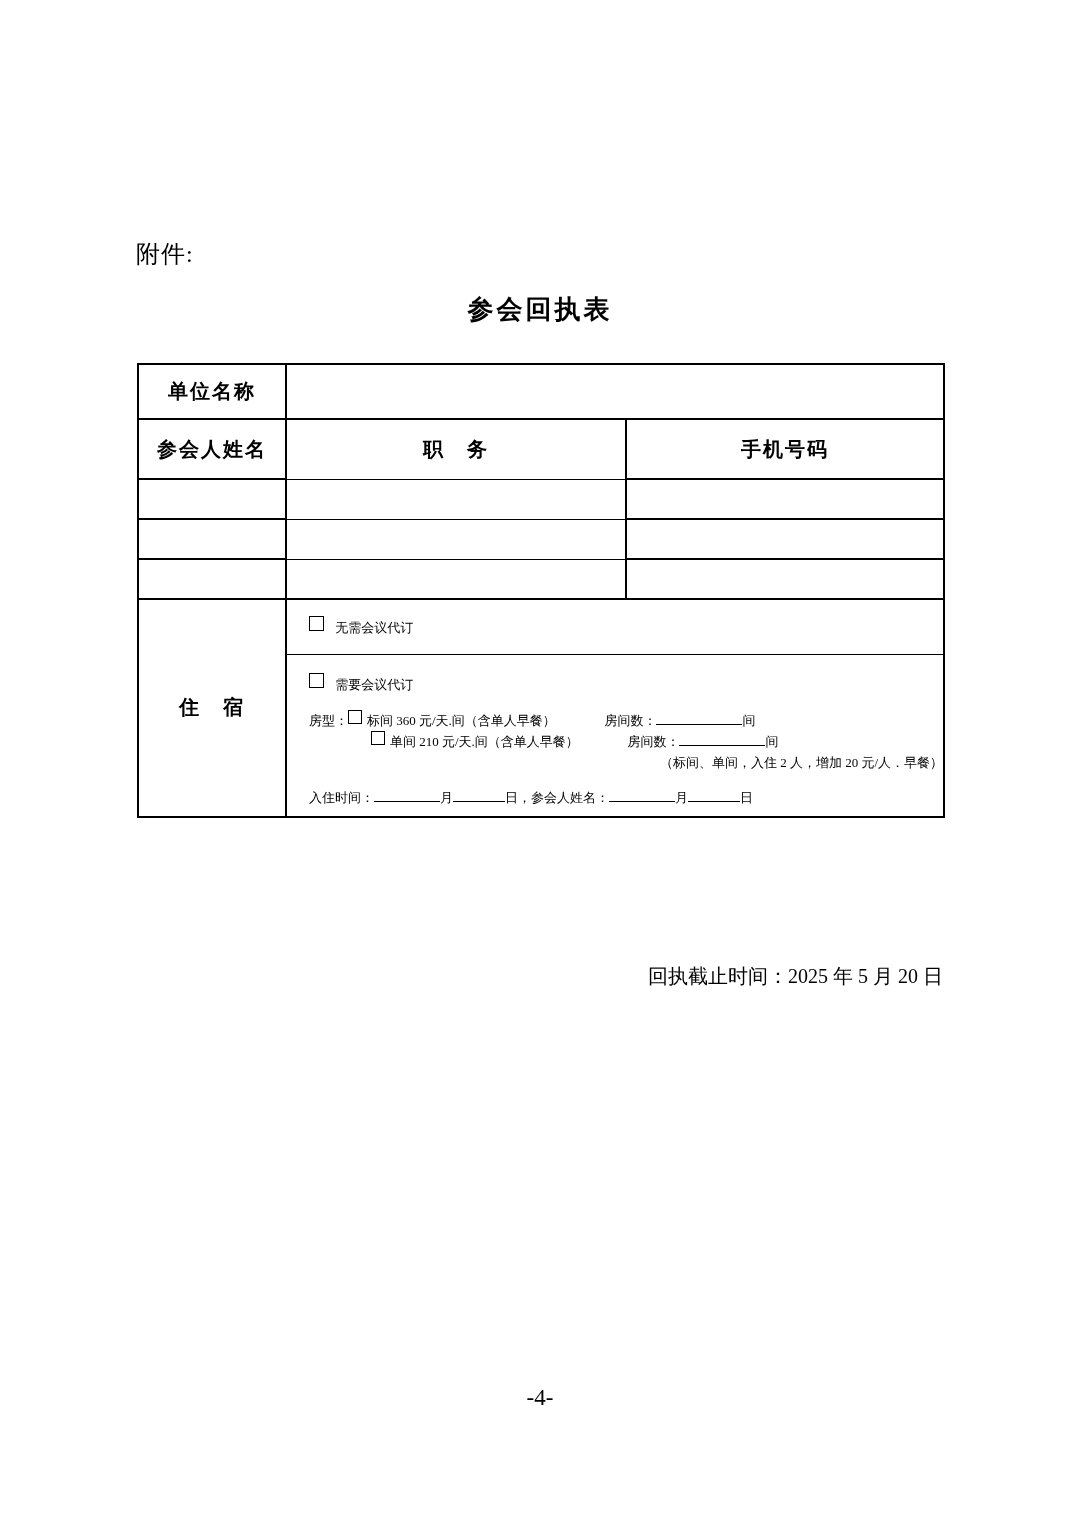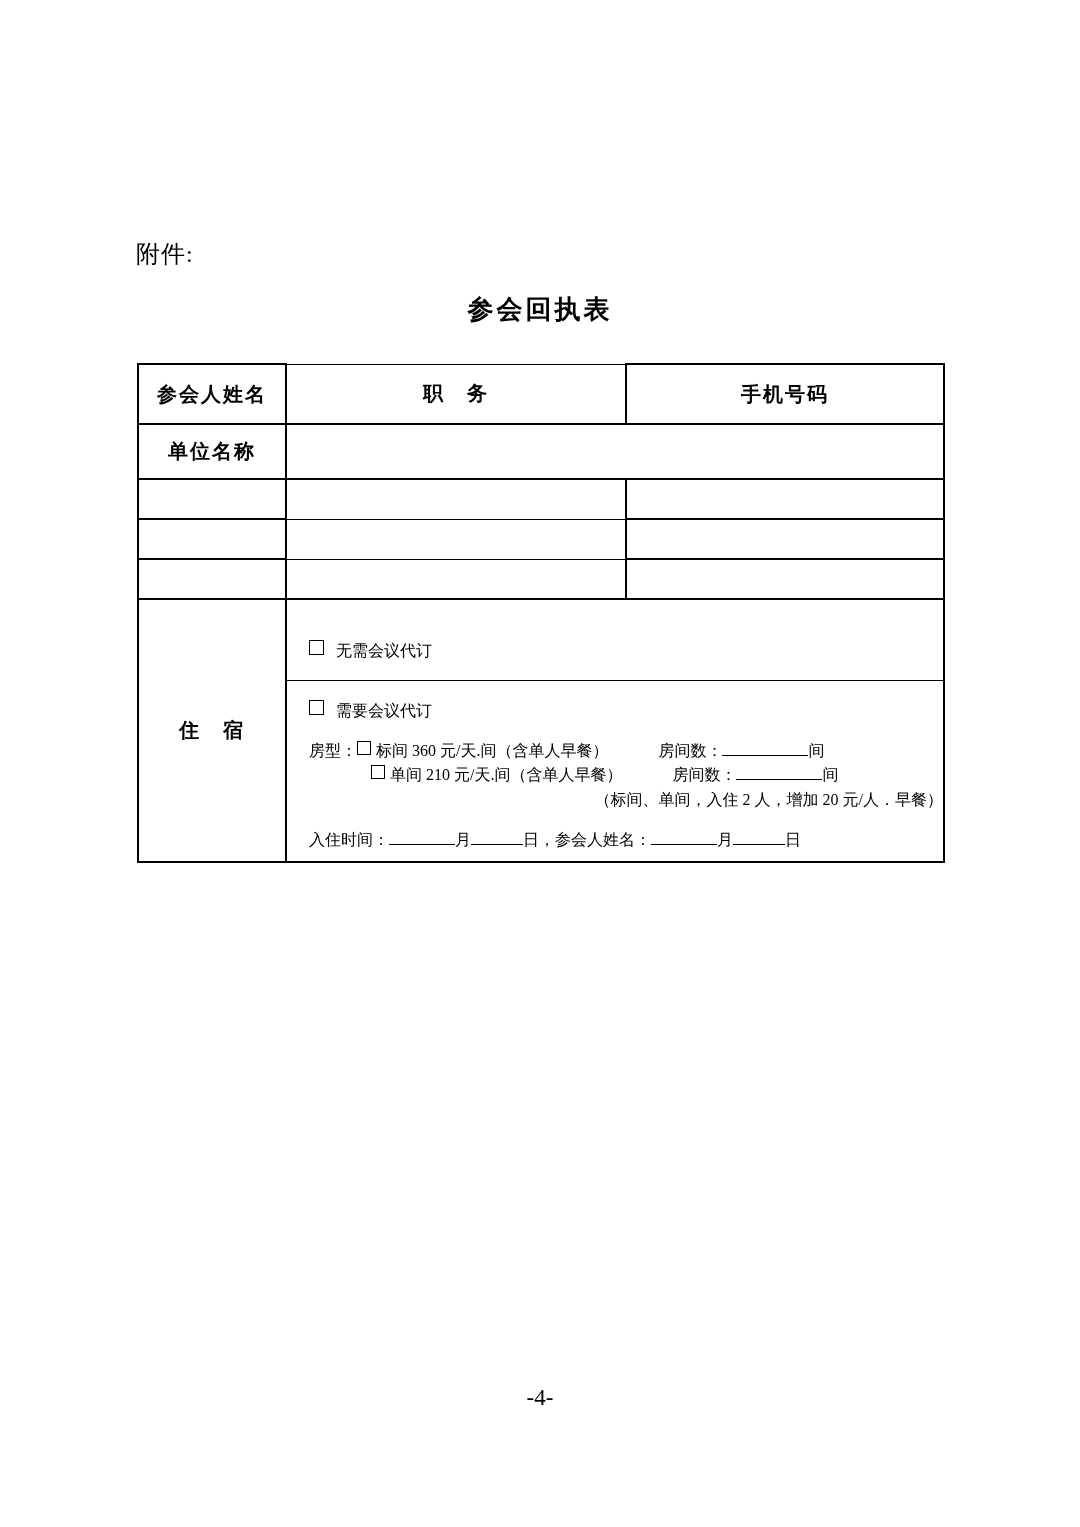--- a/index.html
+++ b/index.html
@@ -61,23 +61,22 @@
     font-size: 21px;
     letter-spacing: 2px;
   }
   .row-h1 { height: 53px; }
   .row-h2 { height: 58px; }
   .row-blank { height: 38px; }
   .lodging-cell {
     padding: 0 !important;
   }
   .lodging-inner {
-    font-size: 16px;
+    font-size: 13px;
     line-height: 1.55;
-    margin-top: 23px;
   }
   .sub-row-top {
     border-bottom: 1.3px solid #000;
     padding: 16px 0 16px 22px;
   }
   .sub-row-bottom {
     padding: 18px 0 8px 22px;
   }
   .chk {
     display: inline-block;
@@ -133,27 +132,27 @@
   <div class="doc-title">参会回执表</div>
 
   <table class="receipt">
     <colgroup>
       <col style="width:148px">
       <col style="width:340px">
       <col style="width:318px">
     </colgroup>
     <tbody>
       <tr>
+        <td class="cell-label row-h1 outer-border">单位名称</td>
+        <td class="row-h1 outer-border" colspan="2"></td>
+      </tr>
+      <tr>
         <td class="cell-label row-h2 outer-border">参会人姓名</td>
         <td class="cell-label row-h2">职　务</td>
         <td class="cell-label row-h2 outer-border">手机号码</td>
-      </tr>
-      <tr>
-        <td class="cell-label row-h1 outer-border">单位名称</td>
-        <td class="row-h1 outer-border" colspan="2"></td>
       </tr>
       <tr>
         <td class="row-blank outer-border"></td>
         <td class="row-blank"></td>
         <td class="row-blank outer-border"></td>
       </tr>
       <tr>
         <td class="row-blank outer-border"></td>
         <td class="row-blank"></td>
         <td class="row-blank outer-border"></td>
@@ -192,16 +191,17 @@
                 <span>入住时间：</span><span class="u-blank-m"></span><span>月</span><span class="u-blank-s"></span><span>日</span><span>，参会人姓名：</span><span class="u-blank-m"></span><span>月</span><span class="u-blank-s"></span><span>日</span>
               </div>
             </div>
           </div>
         </td>
       </tr>
 
     </tbody>
   </table>
 
+  <div class="deadline">回执截止时间：2025 年 5 月 20 日</div>
 
   <div class="page-number">-4-</div>
 
 </div>
 
 </body></html>

